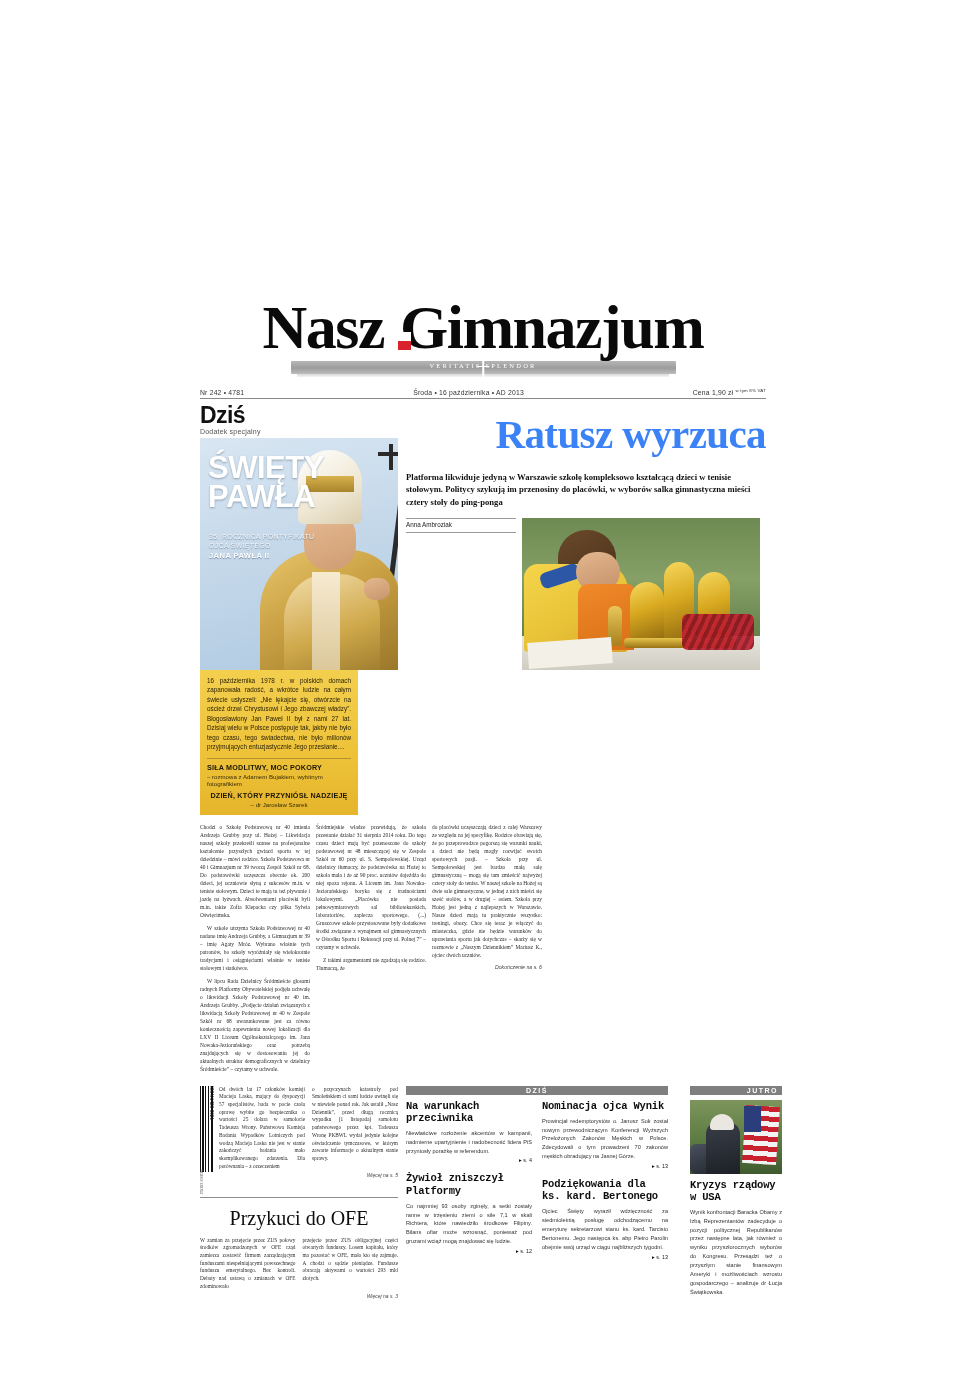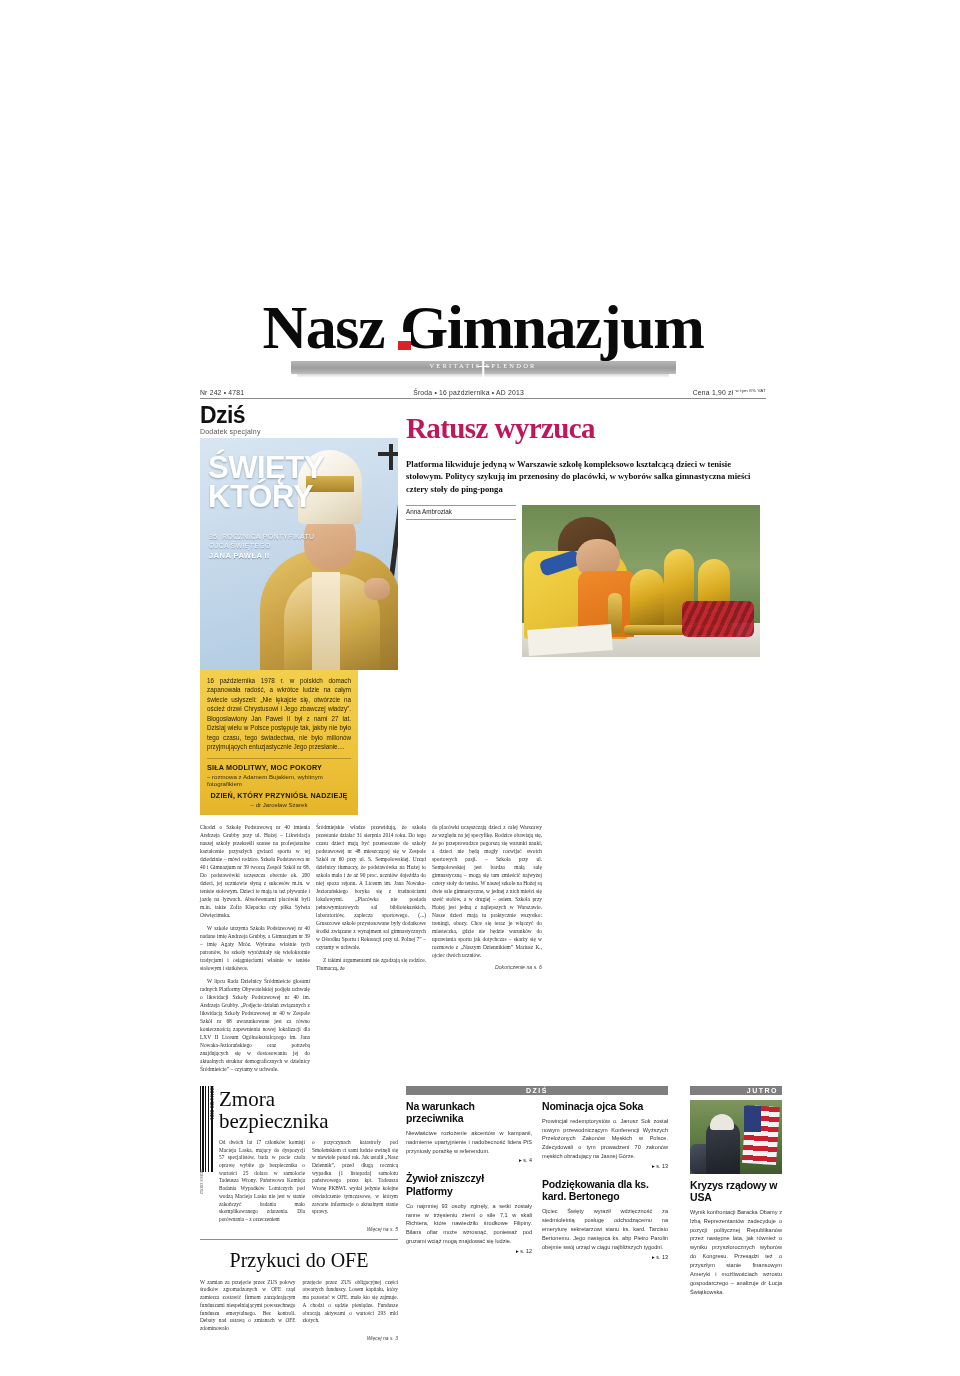--- a/index.html
+++ b/index.html
@@ -245,25 +245,25 @@
     font-size: 6.1px;
     color: #3a2f0b;
     margin-top: 1px;
   }
   .py-block2 { margin-top: 4px; text-align: center; }
 
   
   .headline {
     font-family: "Liberation Serif", serif;
     font-weight: bold;
-    font-size: 29px;
+    font-size: 41px;
     line-height: 1.06;
-    text-align: left;
+    text-align: right;
     letter-spacing: -0.6px;
-    color: #be185d;
+    color: #3b82f6;
     margin: 8px 0 0 0;
   }
   .lead {
     font-family: "Liberation Serif", serif;
     font-weight: bold;
     font-size: 8.6px;
     line-height: 1.45;
     margin-top: 14px;
     color: #101010;
   }
@@ -441,21 +441,21 @@
     font-family: "Liberation Sans", sans-serif;
     font-weight: bold; font-size: 7px; color: #ffffff;
     letter-spacing: 1.5px; line-height: 9px;
   }
   .sect-bar.left-label span { left: 50%; right: auto; transform: translateX(-50%); }
 
   .teaser-cols { display: flex; }
   .tcol { width: 126px; flex: none; }
   .tcol:first-child { margin-right: 10px; }
   .t-title {
-    font-family: Liberation Sans, sans-serif;
+    font-family: Liberation Mono, monospace;
     font-weight: bold; font-size: 10.5px; line-height: 1.15;
     color: #0d0d0d; margin-bottom: 5px; letter-spacing: -0.2px;
   }
   .t-body {
     font-family: "Liberation Sans", sans-serif;
     font-size: 5.6px; line-height: 1.6; color: #333;
     text-align: justify;
   }
   .t-page {
     font-family: "Liberation Sans", sans-serif;
@@ -538,21 +538,21 @@
           <div class="robe2"></div>
           <div class="stole"></div>
           <div class="face"></div>
           <div class="mitre">
               <b></b>
             </div>
           <div class="hand"></div>
         </div>
         <div class="swiety">
           <div>ŚWIĘTY</div>
-          <div>KTÓRY</div>
+          <div>PAWŁA</div>
         </div>
         <div class="anniv">
           <div>35. ROCZNICA PONTYFIKATU</div>
           <div>OJCA ŚWIĘTEGO</div>
           <div class="jp">JANA PAWŁA II</div>
         </div>
       </div>
 
       <div class="promo-yellow">
         <p>16 października 1978 r. w polskich domach zapanowała radość, a wkrótce ludzie na całym świecie usłyszeli: „Nie lękajcie się, otwórzcie na oścież drzwi Chrystusowi i Jego zbawczej władzy”. Błogosławiony Jan Paweł II był z nami 27 lat. Dzisiaj wielu w Polsce postępuje tak, jakby nie było tego czasu, tego świadectwa, nie było milionów przyjmujących entuzjastycznie Jego przesłanie....</p>
@@ -617,24 +617,20 @@
   <div class="lower">
 
     <div class="left-lower">
       <div class="barcode-wrap">
         <div class="barcode">
           <div class="bars"></div>
           <div class="issn">ISSN 1429-3021</div>
           <div class="small">INDEKS 339713</div>
         </div>
         <div style="flex:1">
-          <div class="left-head">
-            <div>Zmora</div>
-            <div>bezpiecznika</div>
-          </div>
           <div class="two-col-body">
             <p>Od dwóch lat 17 członków komisji Macieja Laska, mający do dyspozycji 57 specjalistów, bada w pocie czoła oprawę wybite go bezpiecznika o wartości 25 dolara w samolocie Tadeusza Wrony. Państwowa Komisja Badania Wypadków Lotniczych pod wodzą Macieja Laska nie jest w stanie zakończyć badania mało skomplikowanego zdarzenia. Dla porównania – z orzeczeniem</p>
             <p>o przyczynach katastrofy pod Smoleńskiem ci sami ludzie uwinęli się w niewiele ponad rok. Jak ustalił „Nasz Dziennik”, przed długą rocznicą wypadku (1 listopada) samolotu państwowego przez kpt. Tadeusza Wronę PKBWL wydał jedynie kolejne oświadczenie tymczasowe, w którym zawarte informacje o aktualnym stanie sprawy.</p>
           </div>
           <div class="more">Więcej na s. 5</div>
         </div>
       </div>
 
       <div class="rule-full"></div>
       <div class="ofe-head">Przykuci do OFE</div>
@@ -660,21 +656,21 @@
                 <div class="t-page"><span class="tri">▸</span> <span>s. 4</span></div>
               </div>
               <div class="t-block">
                 <div class="t-title">Żywioł zniszczył Platformy</div>
                 <div class="t-body">Co najmniej 93 osoby zginęły, a setki zostały ranne w trzęsieniu ziemi o sile 7,1 w skali Richtera, które nawiedziło środkowe Filipiny. Bilans ofiar może wzrosnąć, ponieważ pod gruzami wciąż mogą znajdować się ludzie.</div>
                 <div class="t-page"><span class="tri">▸</span> <span>s. 12</span></div>
               </div>
             </div>
             <div class="tcol">
               <div class="t-block">
-                <div class="t-title">Nominacja ojca Soka</div>
+                <div class="t-title">Nominacja ojca Wynik</div>
                 <div class="t-body">Prowincjał redemptorystów o. Janusz Sok został nowym przewodniczącym Konferencji Wyższych Przełożonych Zakonów Męskich w Polsce. Zdecydowali o tym prowadzeni 70 zakonów męskich obradujący na Jasnej Górze.</div>
                 <div class="t-page"><span class="tri">▸</span> <span>s. 13</span></div>
               </div>
               <div class="t-block">
                 <div class="t-title">Podziękowania dla ks. kard. Bertonego</div>
                 <div class="t-body">Ojciec Święty wyraził wdzięczność za siedmioletnią posługę odchodzącemu na emeryturę sekretarzowi stanu ks. kard. Tarcisio Bertonemu. Jego następca ks. abp Pietro Parolin obejmie swój urząd w ciągu najbliższych tygodni.</div>
                 <div class="t-page"><span class="tri">▸</span> <span>s. 13</span></div>
               </div>
             </div>
           </div>

